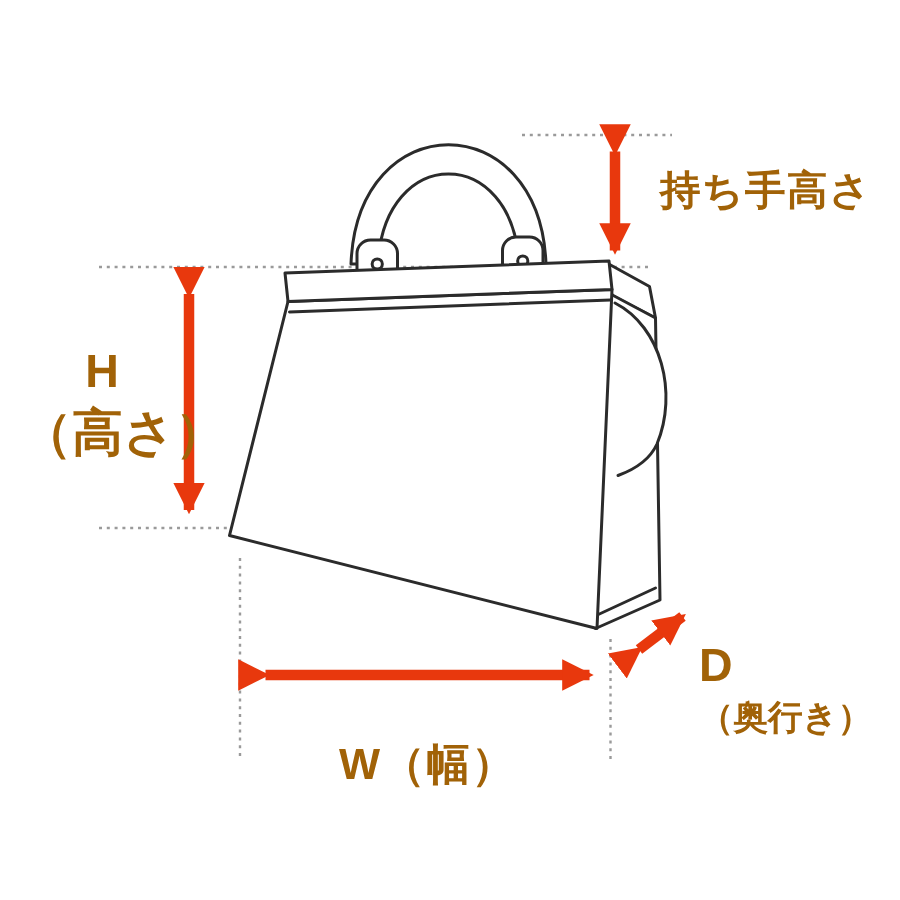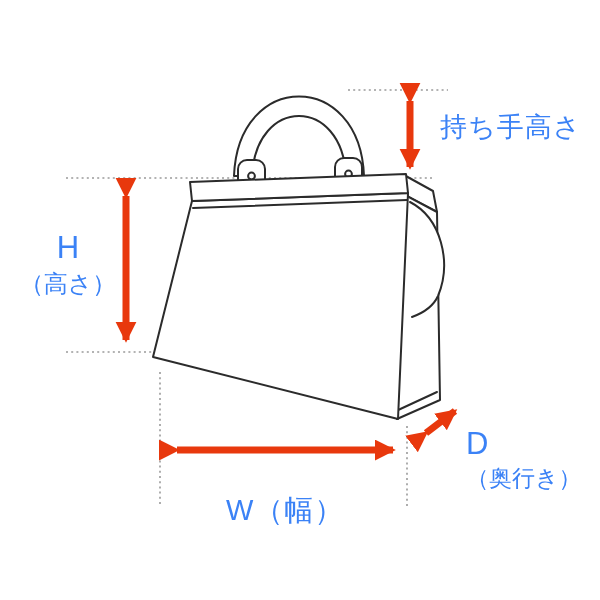--- a/index.html
+++ b/index.html
@@ -15,43 +15,44 @@
     background: #ffffff;
     overflow: hidden;
   }
   .diagram-svg {
     position: absolute;
     left: 0;
     top: 0;
   }
   .label {
     position: absolute;
-    color: #3b82f6;
+    color: #a16207;
     white-space: nowrap;
     line-height: 1.15;
+    font-weight: bold;
   }
   .label-handle-height {
     left: 440px;
     top: 112px;
     font-size: 27px;
     letter-spacing: 1px;
   }
   .label-height {
     left: 14px;
     top: 230px;
     width: 108px;
     text-align: center;
   }
   .label-height .letter {
     display: block;
     font-size: 31px;
   }
   .label-height .sub {
     display: block;
-    font-size: 24px;
+    font-size: 34px;
     margin-top: 4px;
   }
   .label-width {
     left: 226px;
     top: 494px;
     font-size: 29px;
     letter-spacing: 1px;
   }
   .label-depth {
     left: 466px;

